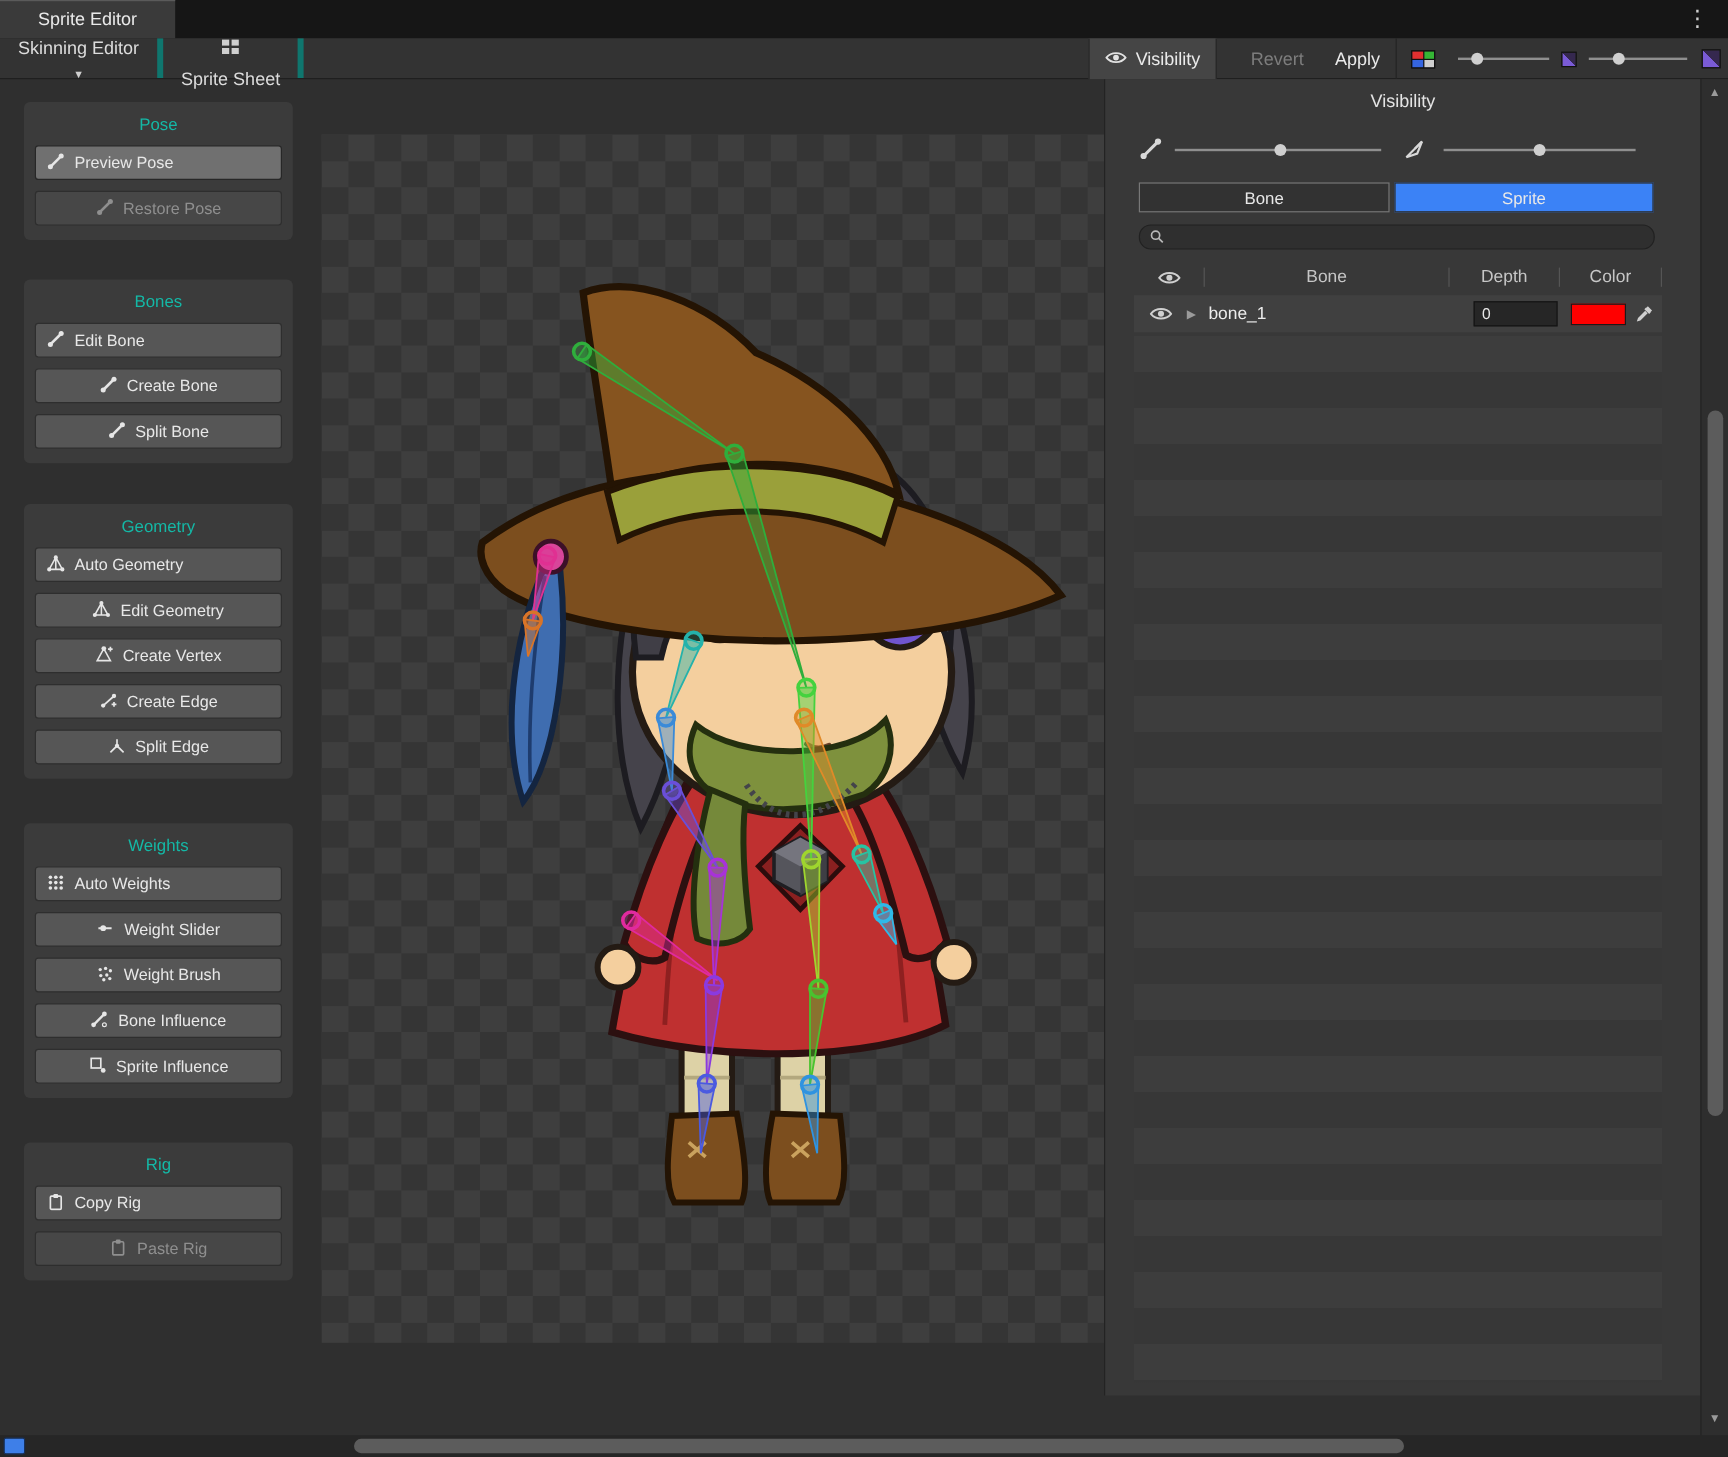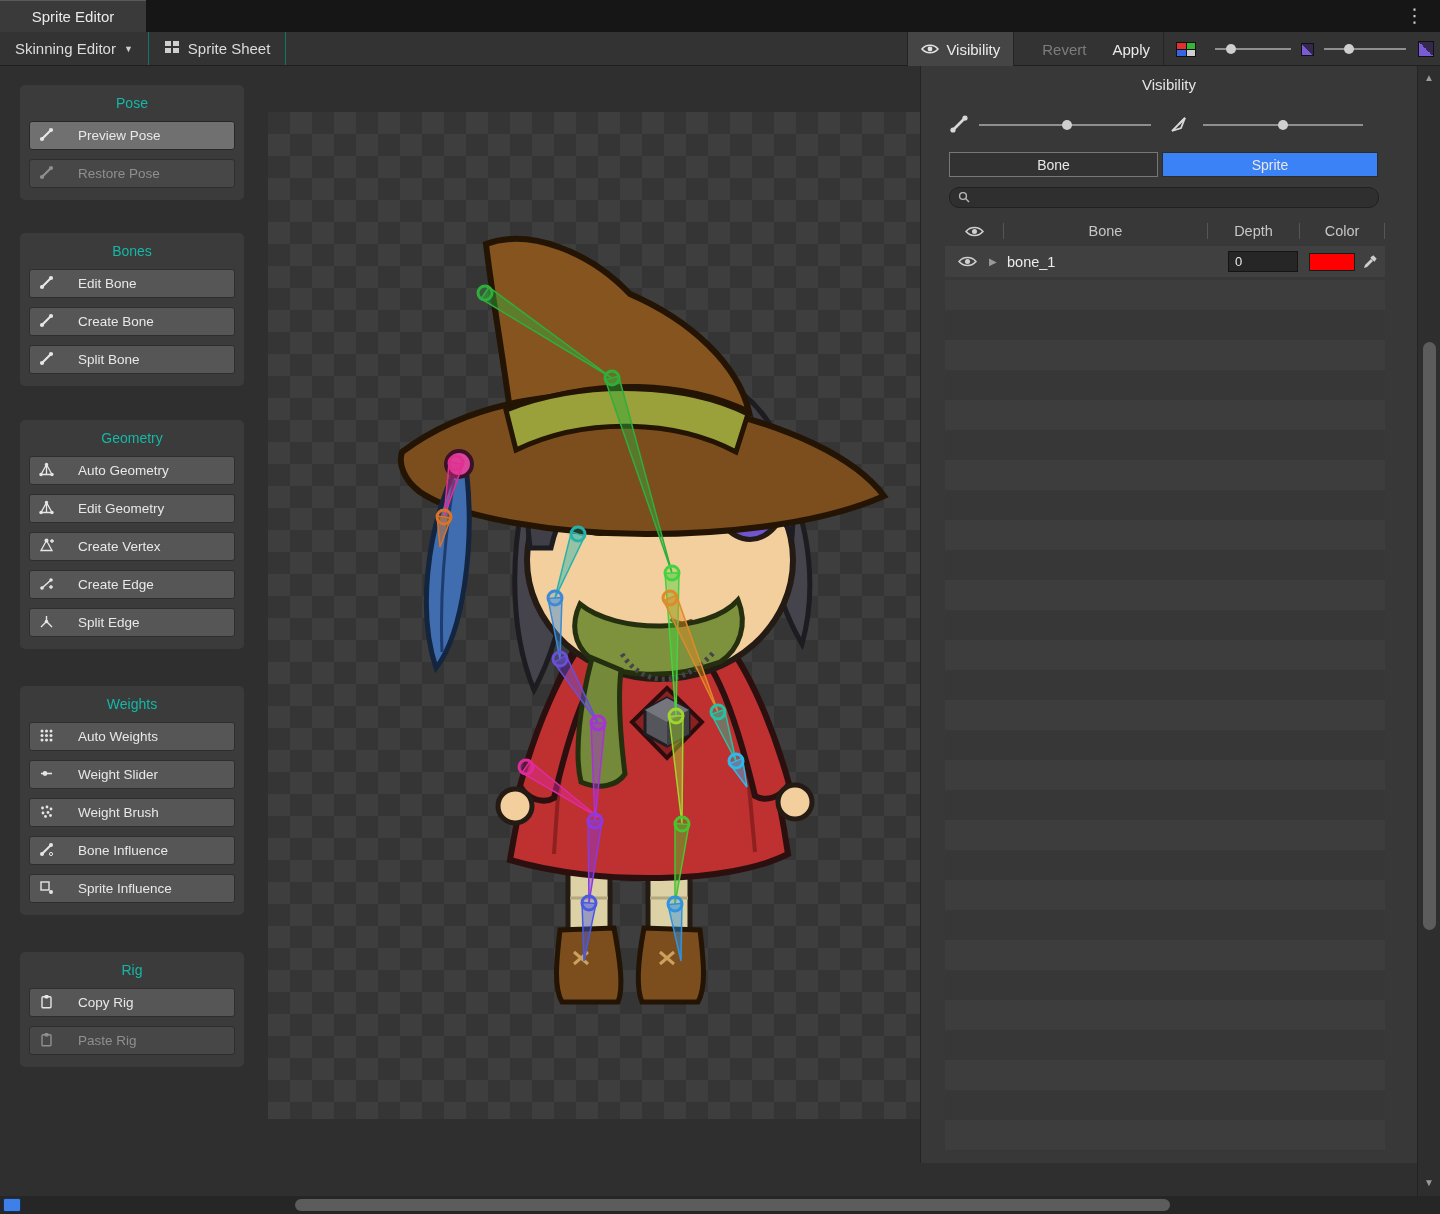--- a/index.html
+++ b/index.html
@@ -15,21 +15,21 @@
     position:absolute; left:0; top:0; height:32px; width:146px; background:#3a3a3a;
     display:flex; align-items:center; justify-content:center; font-size:15px; color:#eaeaea;
     border-top:1px solid #5a5a5a;
   }
   .kebab { position:absolute; right:16px; top:4px; font-size:19px; color:#cfcfcf; cursor:pointer; }
   
   .toolbar {
     position:absolute; left:0; top:32px; width:1440px; height:34px; background:#333333;
     border-bottom:1px solid #1f1f1f; display:flex; align-items:stretch;
   }
-  .tb-item { display:flex; align-items:center; gap:8px; padding:0 15px; font-size:15px; color:#dcdcdc; border-right:1px solid #0f766e; cursor:pointer; }
+  .tb-item { display:flex; align-items:center; gap:8px; padding:0 15px; font-size:15px; color:#dcdcdc; border-right:5px solid #0f766e; cursor:pointer;flex-direction:column; }
   .tb-caret { font-size:9px; color:#cfcfcf; }
   .tb-right { position:absolute; right:0; top:0; height:34px; display:flex; align-items:center; }
   .tb-btn { display:flex; align-items:center; gap:7px; height:34px; padding:0 13px; font-size:15px; cursor:pointer; }
   .tb-visibility { background:#454545; border-left:1px solid #242424; border-right:1px solid #242424; color:#eaeaea; }
   .tb-revert { color:#7d7d7d;padding-left:28px; }
   .tb-apply { color:#eaeaea; border-right:1px solid #242424; }
   .rgb-icon { width:20px; height:15px; margin:0 9px 0 12px; display:grid; grid-template-columns:1fr 1fr; grid-template-rows:1fr 1fr; gap:1px; background:#111; border:1px solid #111; cursor:pointer; }
   .rgb-icon i { display:block; }
   .slider { position:relative; height:14px; cursor:pointer; }
   .slider .track { position:absolute; left:0; right:0; top:6px; height:2px; background:#8f8f8f; }
@@ -37,25 +37,25 @@
   .tb-slider1 { width:76px; margin:0 10px; }
   .tb-slider1 .thumb { left:14%; }
   .tb-slider2 { width:82px; margin:0 10px; }
   .tb-slider2 .thumb { left:24%; }
   .mini-swatch { width:13px; height:13px; background:linear-gradient(45deg,#7a5bd6 50%,#35284f 50%); border:1px solid #111; cursor:pointer; }
   .end-swatch { width:16px; height:16px; margin:0 6px 0 2px; }
   
   .group { position:absolute; left:20px; width:224px; background:#3b3b3b; border-radius:5px; padding:8px 9px 12px; }
   .group-title { text-align:center; color:#14b8a6; font-size:14px; margin:2px 0 10px; }
   .sbtn {
-    display:flex; align-items:center; gap:24px; width:100%; height:29px; padding:0 9px;
+    display:flex; align-items:center; gap:8px; width:100%; height:29px; padding:0 9px;
     background:#565656; border:1px solid #2e2e2e; border-radius:3px; color:#e8e8e8;
     font-size:13.5px; cursor:pointer;
   }
-  .sbtn + .sbtn { margin-top:9px; }
+  .sbtn + .sbtn { margin-top:9px;justify-content:center; }
   .sbtn.active { background:#707070; border-color:#272727; }
   .sbtn.disabled { background:#474747; color:#8f8f8f; cursor:default; }
   .sbtn.disabled svg { opacity:.45; }
   .sbtn svg { flex:0 0 auto; }
   .g-pose { top:85px; } .g-bones { top:233px; } .g-geometry { top:420px; } .g-weights { top:686px; } .g-rig { top:952px; }
   
   .canvas {
     position:absolute; left:268px; top:112px; width:652px; height:1007px; cursor:crosshair;
     background:conic-gradient(#3e3e3e 90deg, #353535 90deg 180deg, #3e3e3e 180deg 270deg, #353535 270deg);
     background-size:44px 44px;

